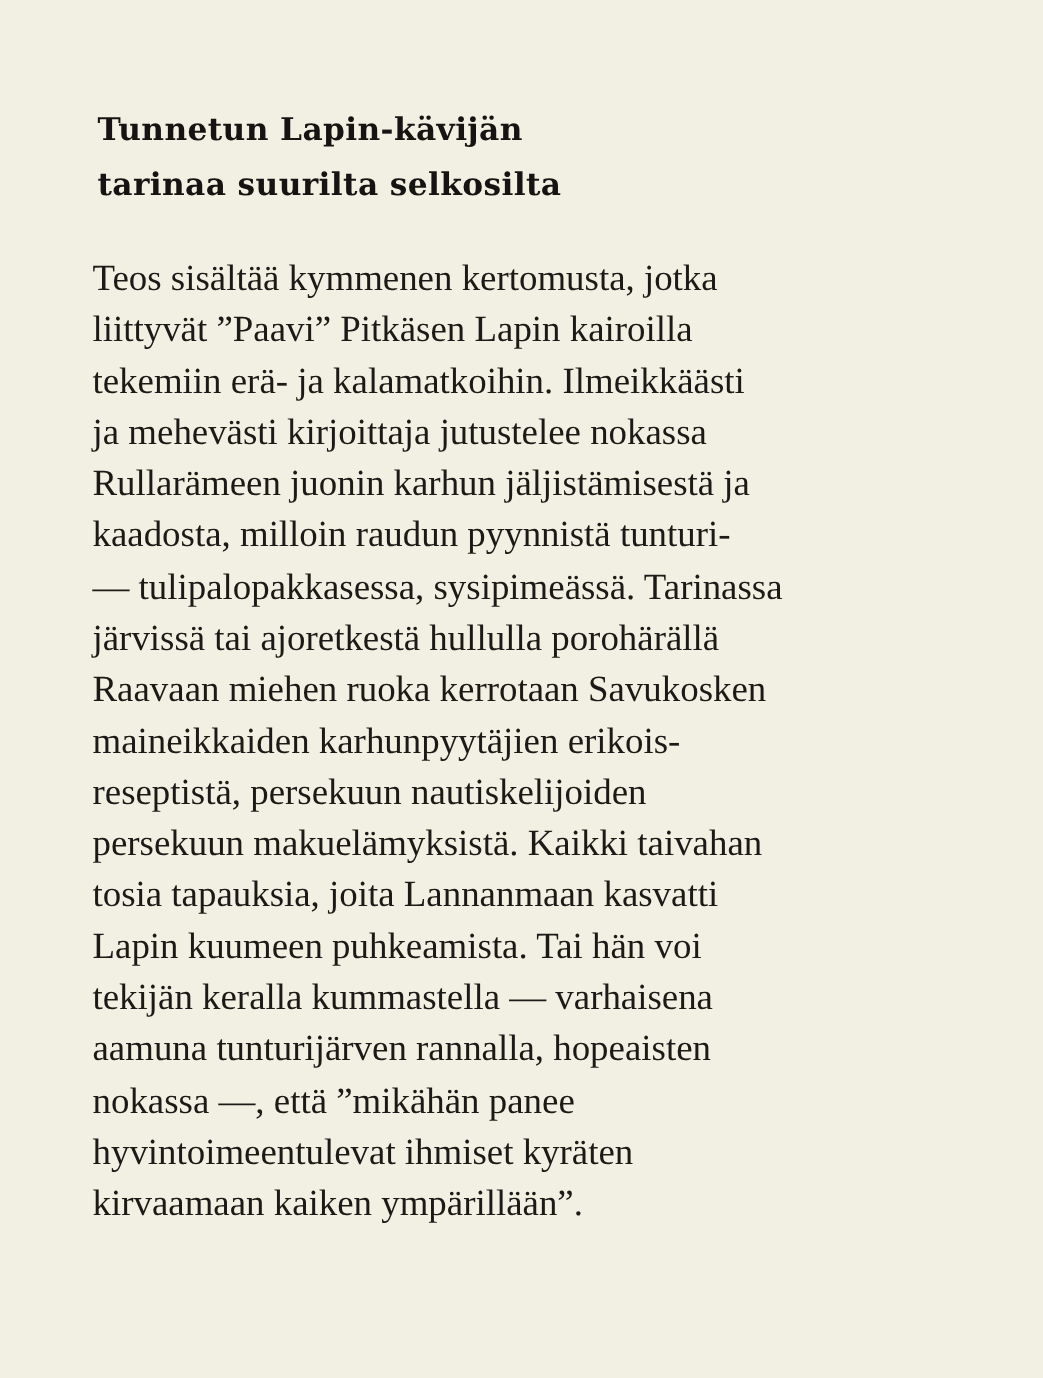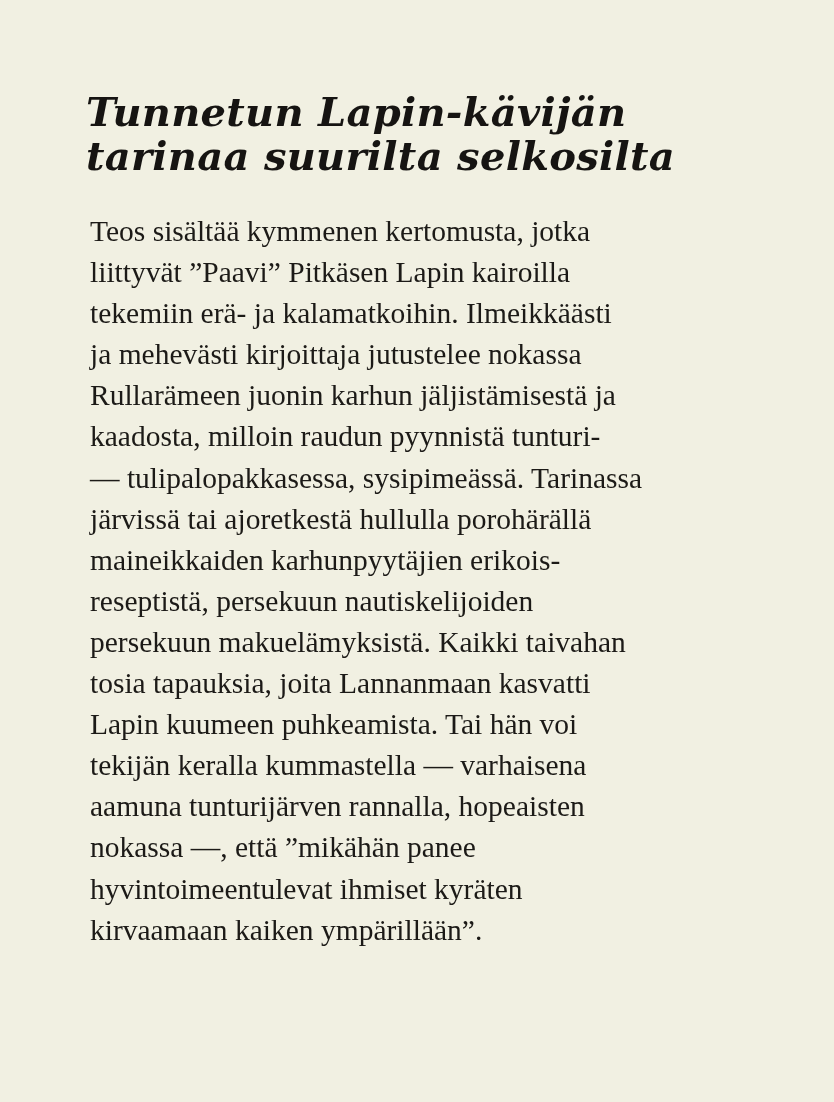--- a/index.html
+++ b/index.html
@@ -16,38 +16,36 @@
     }
     .page {
       position: absolute;
       left: 74px;
       top: 78px;
       width: 740px;
     }
     .title {
       font-family: "DejaVu Serif", "Liberation Serif", serif;
       font-weight: bold;
-      font-size: 40px;
+      font-size: 25px;
       line-height: 44px;
       letter-spacing: 0.3px;
-      margin: 12px;
+      margin: 4px;
       color: #161412;
-      font-style: italic;
     }
     .title-line {
       display: block;
       white-space: nowrap;
     }
     .body {
       margin-top: 33px;
       font-family: "Liberation Serif", "DejaVu Serif", serif;
       font-size: 29.5px;
       line-height: 41.1px;
       color: #1c1a17;
-      margin-left: 16px;
     }
     .body-line {
       display: block;
       white-space: nowrap;
     }
   </style>
 </head>
 <body>
 
 <div class="page">
@@ -58,20 +56,21 @@
 
   <div class="body">
     <span class="body-line">Teos sisältää kymmenen kertomusta, jotka</span>
     <span class="body-line">liittyvät ”Paavi” Pitkäsen Lapin kairoilla</span>
     <span class="body-line">tekemiin erä- ja kalamatkoihin. Ilmeikkäästi</span>
     <span class="body-line">ja mehevästi kirjoittaja jutustelee nokassa</span>
     <span class="body-line">Rullarämeen juonin karhun jäljistämisestä ja</span>
     <span class="body-line">kaadosta, milloin raudun pyynnistä tunturi-</span>
     <span class="body-line">— tulipalopakkasessa, sysipimeässä. Tarinassa</span>
     <span class="body-line">järvissä tai ajoretkestä hullulla porohärällä</span>
+    <span class="body-line">Raavaan miehen ruoka kerrotaan Savukosken</span>
     <span class="body-line">maineikkaiden karhunpyytäjien erikois-</span>
     <span class="body-line">reseptistä, persekuun nautiskelijoiden</span>
     <span class="body-line">persekuun makuelämyksistä. Kaikki taivahan</span>
     <span class="body-line">tosia tapauksia, joita Lannanmaan kasvatti</span>
     <span class="body-line">Lapin kuumeen puhkeamista. Tai hän voi</span>
     <span class="body-line">tekijän keralla kummastella — varhaisena</span>
     <span class="body-line">aamuna tunturijärven rannalla, hopeaisten</span>
     <span class="body-line">nokassa —, että ”mikähän panee</span>
     <span class="body-line">hyvintoimeentulevat ihmiset kyräten</span>
     <span class="body-line">kirvaamaan kaiken ympärillään”.</span>

